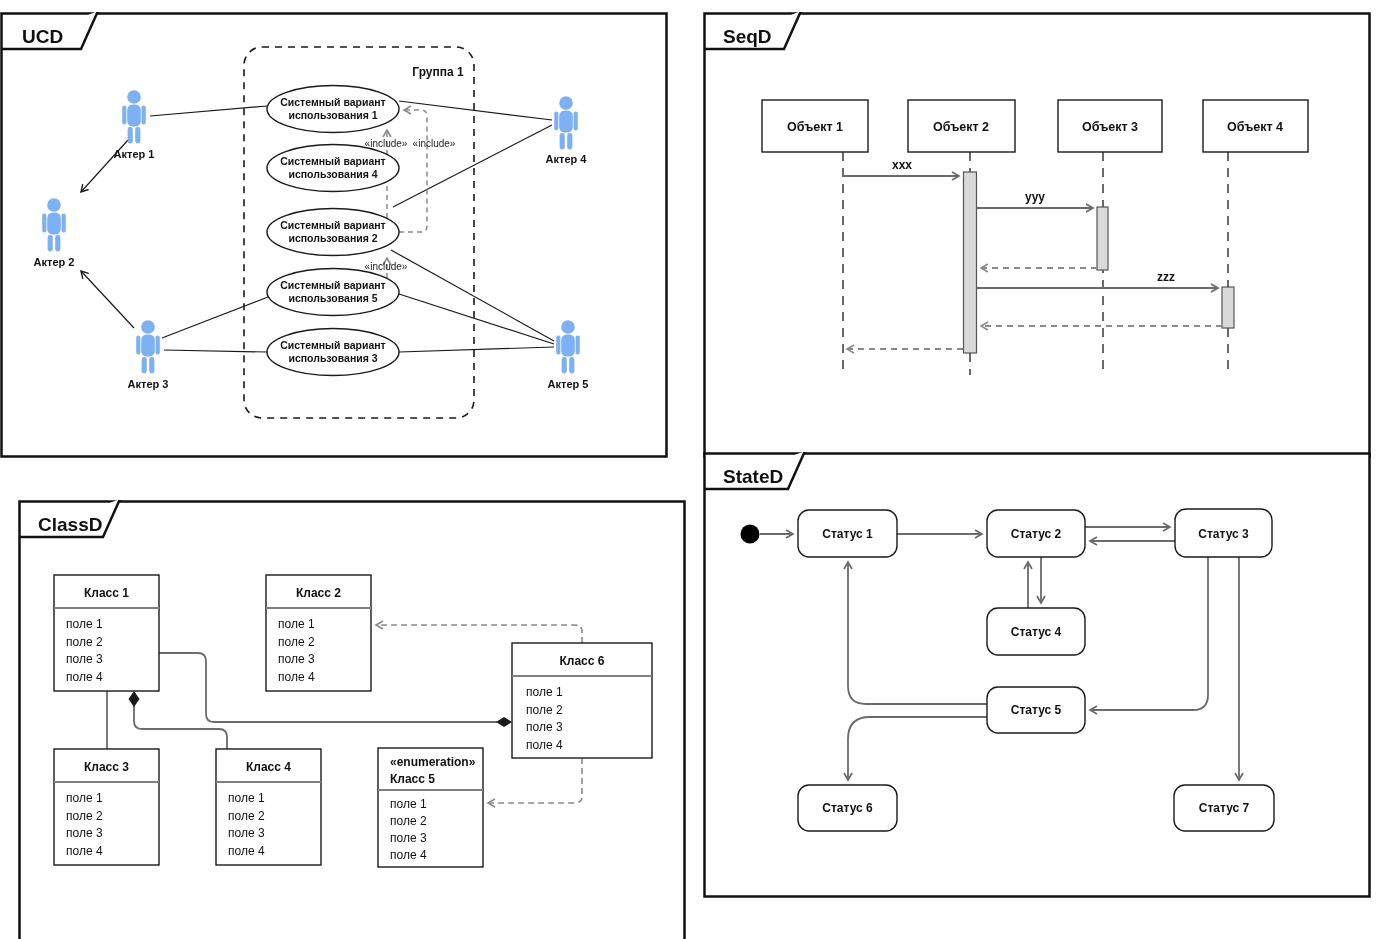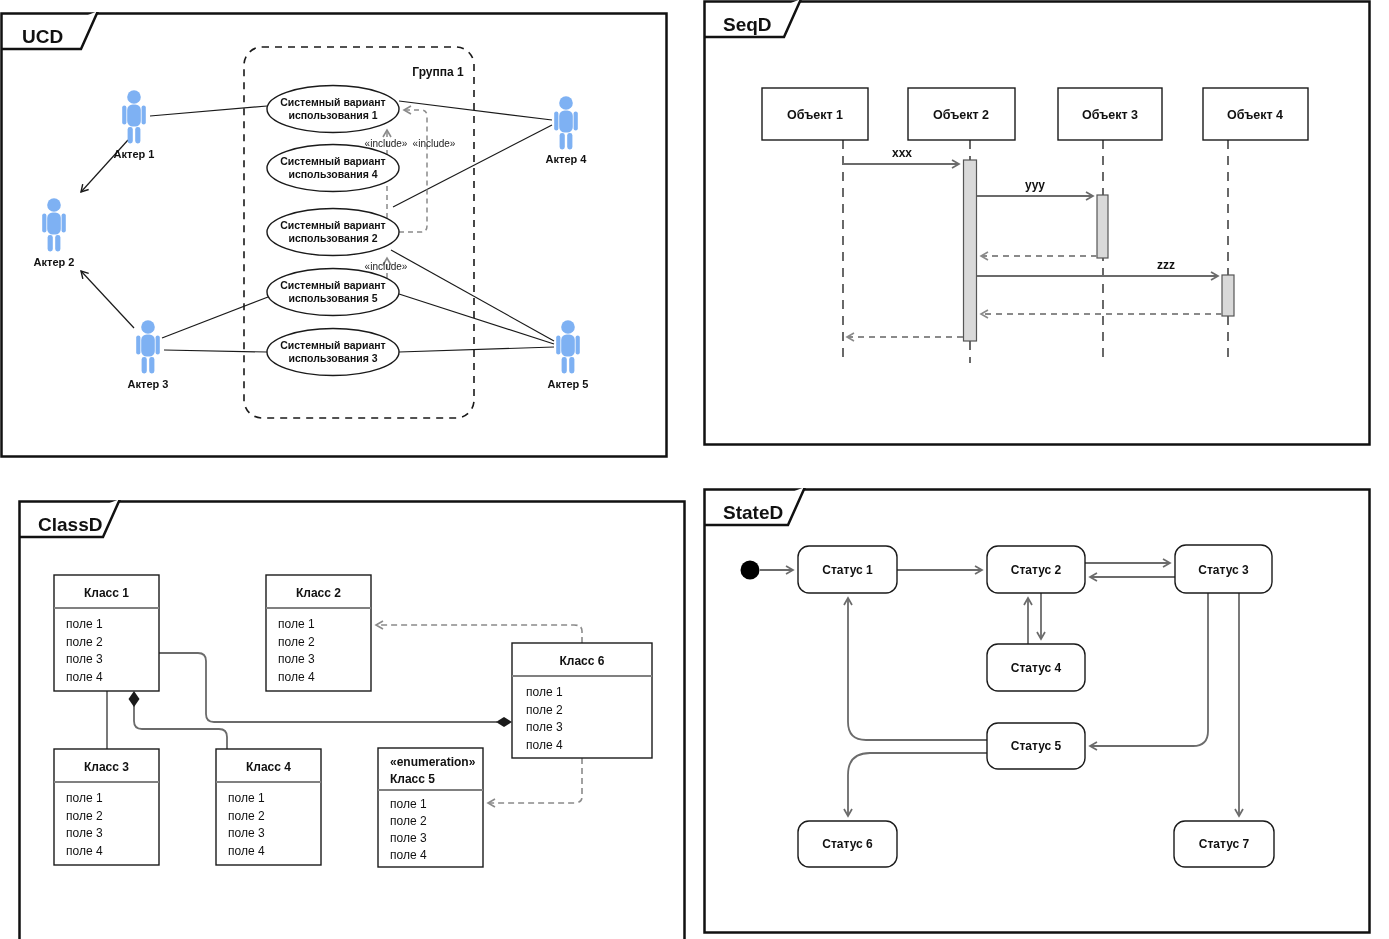--- a/index.html
+++ b/index.html
@@ -129,21 +129,21 @@
     <use href="#actor-icon" x="570" y="96" width="28" height="54" fill="#7EB1F3"></use>
     <text class="t-lbl" x="584" y="163" text-anchor="middle">Актер 4</text>
   </g>
   <g>
     <use href="#actor-icon" x="572" y="320" width="28" height="54" fill="#7EB1F3"></use>
     <text class="t-lbl" x="586" y="388" text-anchor="middle">Актер 5</text>
   </g>
 </svg>
 </div>
 
-<div class="panel" style="left:703px;top:0">
+<div class="panel" style="left:703px;top:12px">
 <svg width="668" height="446" viewBox="703 12 668 446">
   <rect class="frame" x="704.5" y="13.5" width="665" height="443"></rect>
   <path class="tab" d="M705,49 L784,49 L801,11"></path>
   <text class="t-tab" x="723" y="43">SeqD</text>
 
   <g>
     <path class="life" d="M843,152 V375"></path>
     <path class="life" d="M970,152 V172"></path>
     <path class="life" d="M970,353 V375"></path>
     <path class="life" d="M1103,152 V375"></path>
@@ -259,21 +259,21 @@
     <text class="t-cls" x="582" y="645" text-anchor="middle">Класс 6</text>
     <line class="sep" x1="512" y1="656" x2="652" y2="656"></line>
     <text class="t-fld" x="526" y="676">поле 1</text>
     <text class="t-fld" x="526" y="694">поле 2</text>
     <text class="t-fld" x="526" y="711">поле 3</text>
     <text class="t-fld" x="526" y="729">поле 4</text>
   </g>
 </svg>
 </div>
 
-<div class="panel" style="left:703px;top:488px">
+<div class="panel" style="left:703px;top:452px">
 <svg width="668" height="446" viewBox="703 480 668 446">
   <rect class="frame" x="704.5" y="481.5" width="665" height="443"></rect>
   <path class="tab" d="M705,517 L788,517 L805,479"></path>
   <text class="t-tab" x="723" y="511">StateD</text>
 
   <g>
     <path class="lng" d="M760,562 L793,562" marker-end="url(#ah-g)"></path>
     <path class="lng" d="M897,562 L982,562" marker-end="url(#ah-g)"></path>
     <path class="lng" d="M1085,555 L1170,555" marker-end="url(#ah-g)"></path>
     <path class="lng" d="M1175,569 L1090,569" marker-end="url(#ah-g)"></path>

